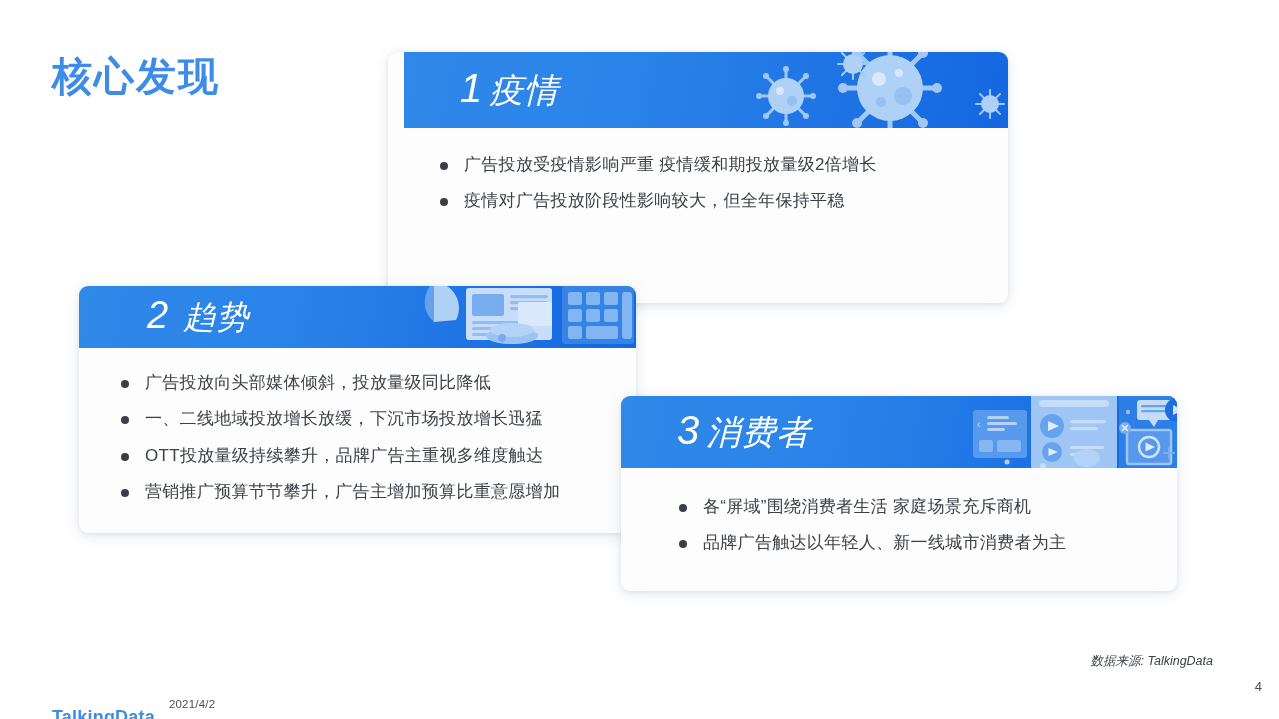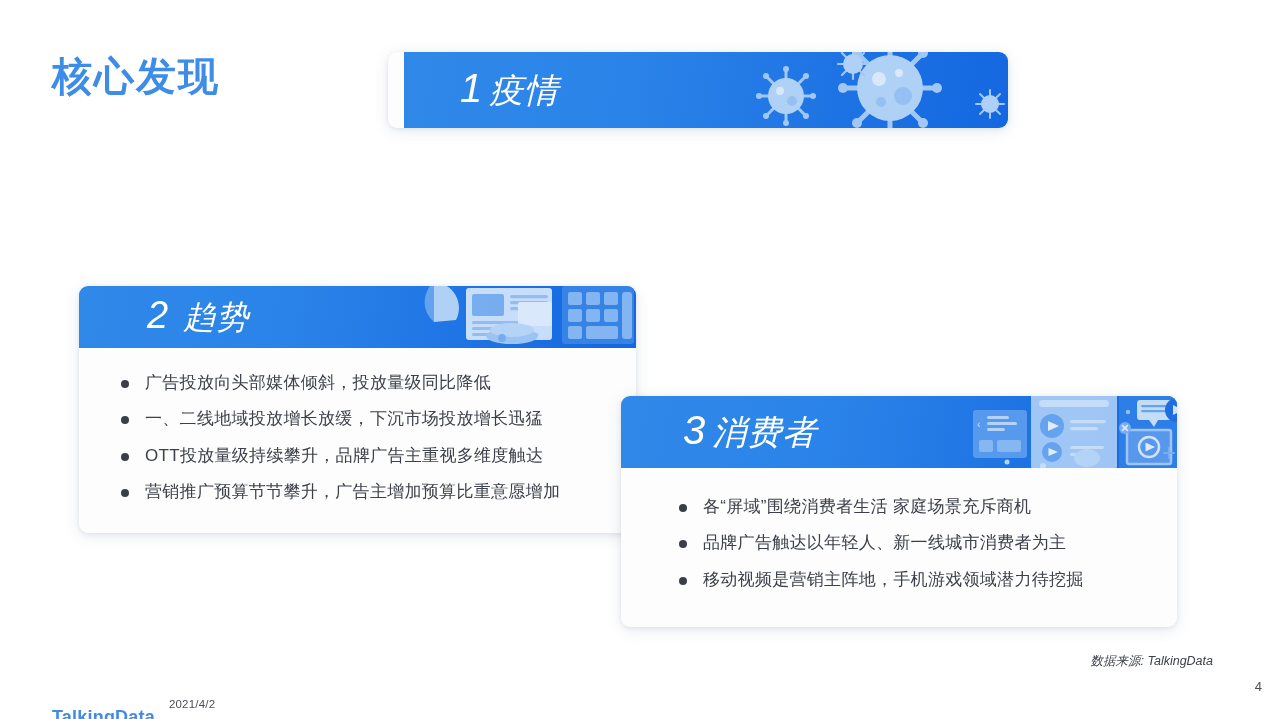--- a/index.html
+++ b/index.html
@@ -122,21 +122,21 @@
   #card-trend { left: 79px; top: 286px; width: 557px; }
   #card-trend .card-header { height: 62px; }
   #card-trend .card-body { padding-left: 42px; padding-right: 26px; padding-top: 22px; padding-bottom: 28px; }
   #card-trend .card-title { font-size: 32px; left: 68px; }
   #card-trend .card-title .num { font-size: 38px; padding-right: 14px; }
 
   
   #card-consumer { left: 621px; top: 396px; width: 556px; }
   #card-consumer .card-header { height: 72px; }
   #card-consumer .card-body { padding-left: 58px; padding-right: 26px; padding-top: 26px; padding-bottom: 34px; }
-  #card-consumer .card-title { left: 62px; }
+  #card-consumer .card-title { left: 56px; }
 
   
   #card-pandemic { z-index: 1; padding-left: 16px; }
   #card-trend    { z-index: 2; }
   #card-consumer { z-index: 3; }
 
   
   .source-note {
     position: absolute;
     right: 66px;
@@ -270,20 +270,32 @@
               <line x1="0" y1="9" x2="0" y2="14"></line>
               <line x1="-6" y1="6" x2="-10" y2="10"></line>
               <line x1="-9" y1="0" x2="-14" y2="0"></line>
               <line x1="-6" y1="-6" x2="-10" y2="-10"></line>
             </g>
             <circle cx="0" cy="0" r="9" fill="#b8d6f7"></circle>
           </g>
         </g>
       </svg>
     </div>
+    <div class="card-body">
+      <ul class="bullet-list">
+        <li class="bullet-item">
+          <span class="bullet-dot"></span>
+          <span class="bullet-text">广告投放受疫情影响严重 疫情缓和期投放量级2倍增长</span>
+        </li>
+        <li class="bullet-item">
+          <span class="bullet-dot"></span>
+          <span class="bullet-text">疫情对广告投放阶段性影响较大，但全年保持平稳</span>
+        </li>
+      </ul>
+    </div>
   </div>
 
   <div class="card" id="card-trend">
     <div class="card-header">
       <div class="card-title">
         <span class="num">2</span><span>趋势</span>
       </div>
       <svg class="header-art" viewBox="0 0 330 62" preserveAspectRatio="xMaxYMid slice">
         <g opacity="0.92">
 
@@ -418,24 +430,20 @@
     <div class="card-body">
       <ul class="bullet-list">
         <li class="bullet-item">
           <span class="bullet-dot"></span>
           <span class="bullet-text">各“屏域”围绕消费者生活 家庭场景充斥商机</span>
         </li>
         <li class="bullet-item">
           <span class="bullet-dot"></span>
           <span class="bullet-text">品牌广告触达以年轻人、新一线城市消费者为主</span>
         </li>
-        <li class="bullet-item">
-          <span class="bullet-dot"></span>
-          <span class="bullet-text">移动视频是营销主阵地，手机游戏领域潜力待挖掘</span>
-        </li>
       </ul>
     </div>
   </div>
 
   <div class="source-note">数据来源: TalkingData</div>
 
   <div class="footer">
     <span class="brand">TalkingData</span>
     <span class="footer-date">2021/4/2</span>
   </div>

